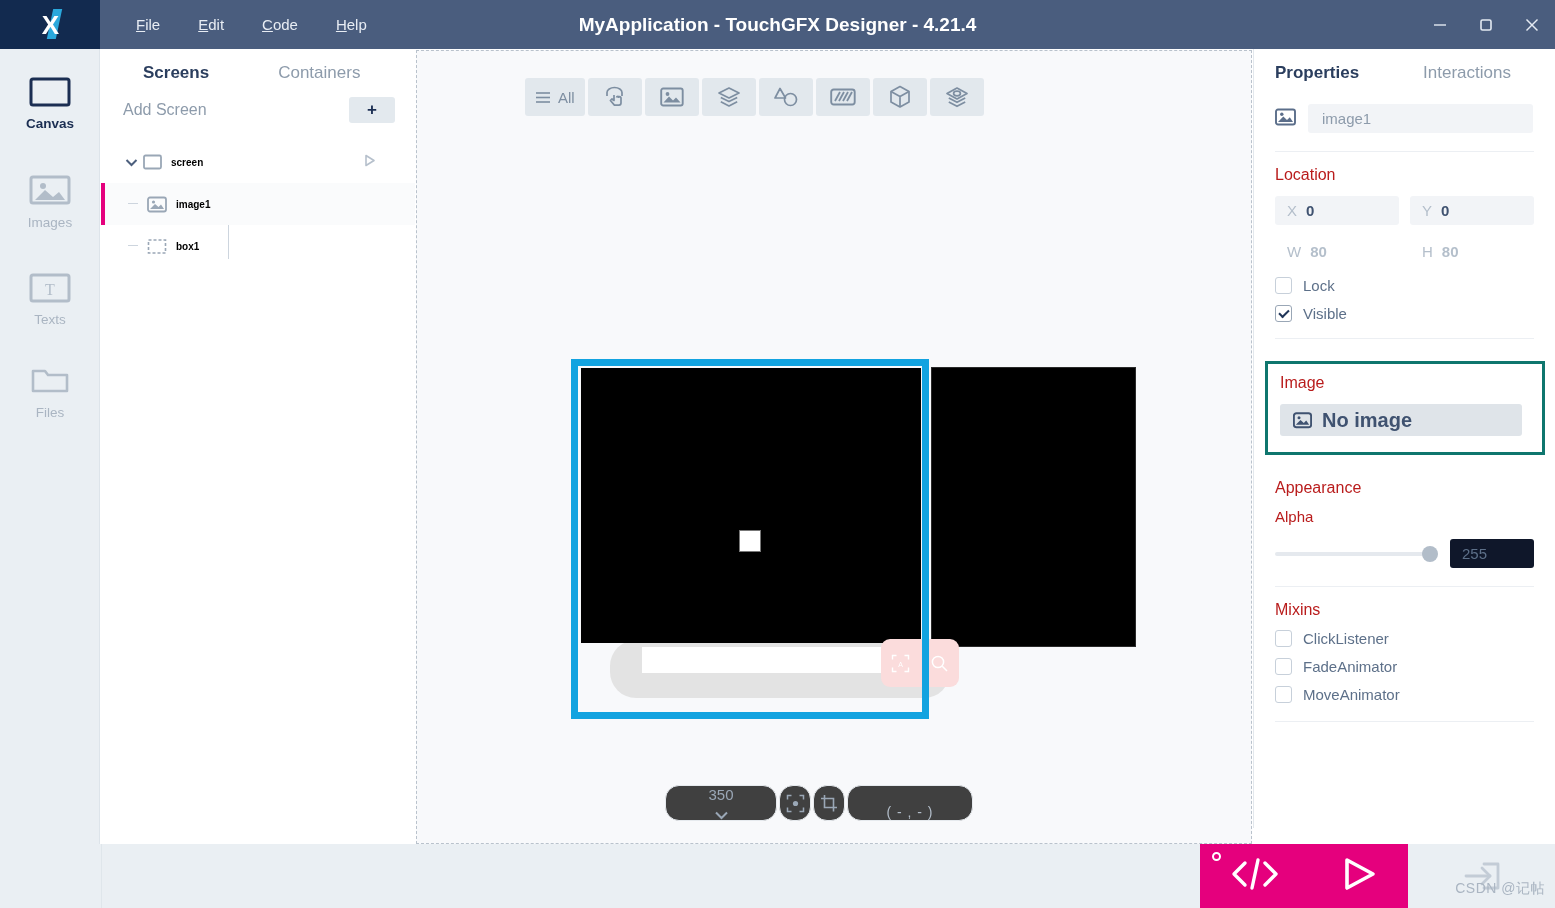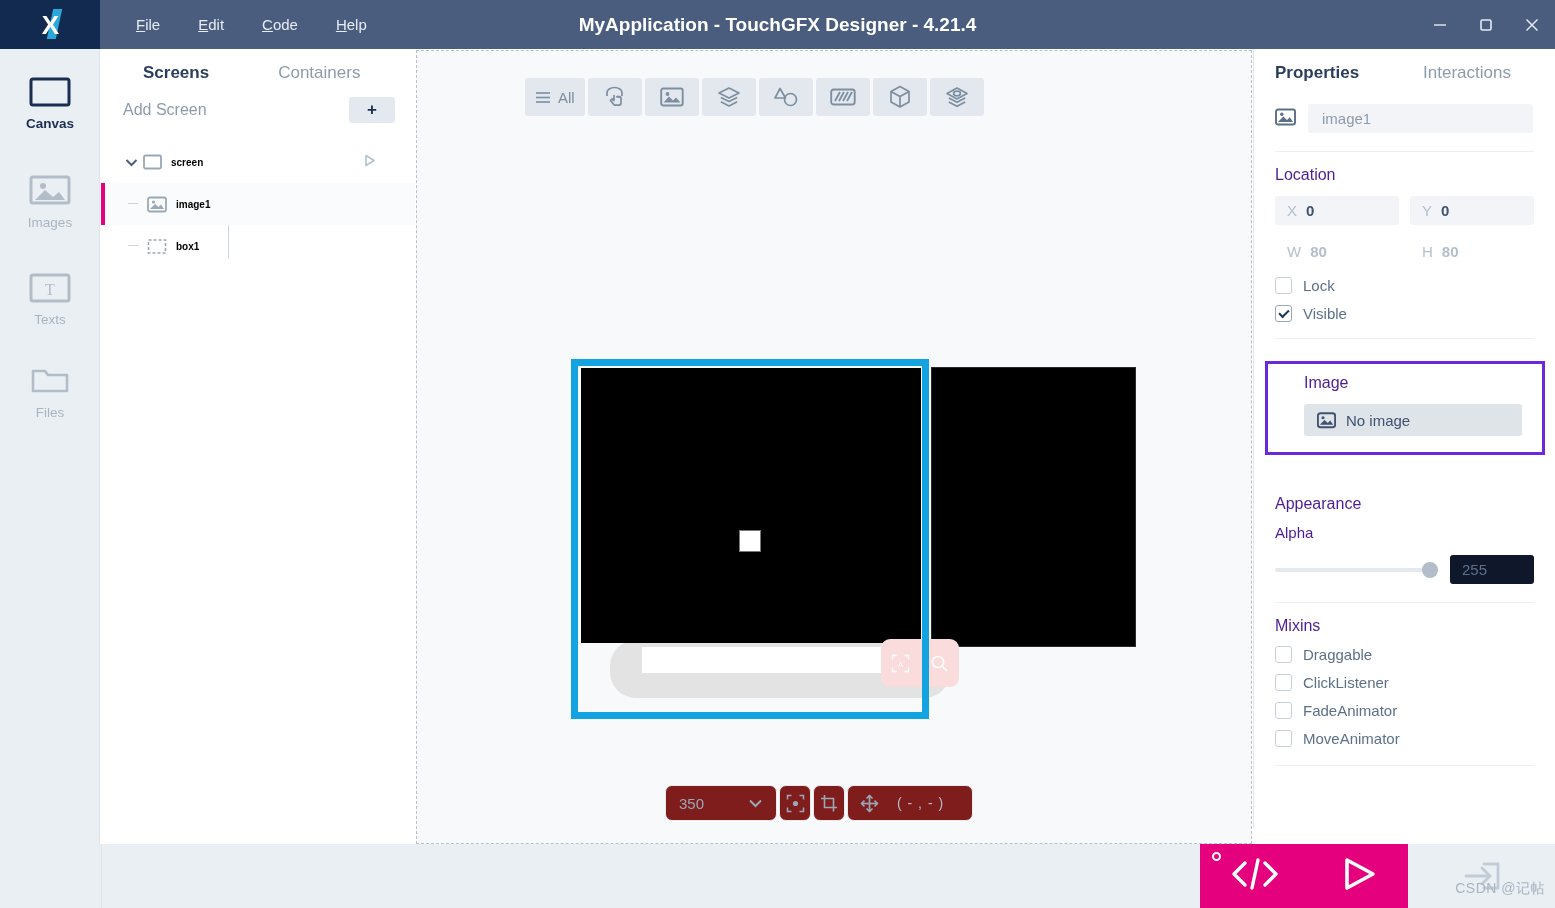--- a/index.html
+++ b/index.html
@@ -303,27 +303,28 @@
 
   .canvas-bottombar {
     position: absolute;
     left: 248px; top: 734px;
     height: 36px;
     display: flex;
     align-items: stretch;
     gap: 2px;
   }
   .cb-seg {
-    background: #7f1d1d;
+    background: #404040;
     border: 1px solid #e6eaee;
-    border-radius: 7px;
+    border-radius: 14px;
     display: flex;
     align-items: center;
     justify-content: center;
     color: #9aa7b6;
+    flex-direction: column;
   }
   .zoom-seg { width: 112px; justify-content: space-between; padding: 0 13px; }
   .zoom-val { font-size: 15px; color: #9aa7b6; }
   .icn-seg { width: 32px; }
   .coord-seg { width: 126px; gap: 18px; padding: 0 12px; justify-content: flex-start; }
   .coord-txt { font-size: 14px; color: #b2bdc9; letter-spacing: 1px; }
 
   
   .props {
     position: absolute;
@@ -356,21 +357,21 @@
     border-radius: 3px;
     display: flex;
     align-items: center;
     padding-left: 14px;
     font-size: 15px;
     color: #8d9bab;
   }
   .divider { height: 1px; background: #eceff3; margin: 18px 21px 0 21px; }
   .sec-title {
     font-size: 16px;
-    color: #4c1d95;
+    color: #b91c1c;
     padding: 14px 0 0 21px;
   }
   .field-row {
     display: flex;
     gap: 11px;
     padding: 12px 21px 0 21px;
   }
   .field {
     flex: 1;
     height: 29px;
@@ -405,36 +406,36 @@
   .cbx.checked::after {
     content: "";
     width: 8px; height: 4px;
     border-left: 2.2px solid #203659;
     border-bottom: 2.2px solid #203659;
     transform: rotate(-45deg) translate(1px, -1px);
   }
   .cb-lbl { font-size: 15px; color: #5d7089; }
 
   .image-section {
-    margin: 22px 10px 16px 11px;
-    border: 3px solid #6d28d9;
-    padding: 10px 10px 16px 26px;
+    margin: 22px 10px 0 11px;
+    border: 3px solid #0f766e;
+    padding: 10px 10px 16px 2px;
   }
   .image-section .sec-title { padding-left: 10px; padding-top: 2px; }
   .no-image {
     margin: 12px 10px 0 10px;
     height: 32px;
     background: #dfe4e9;
     border-radius: 3px;
     display: flex;
     align-items: center;
     gap: 10px;
     padding-left: 13px;
   }
-  .no-image-txt { font-size: 15px; color: #3f5270; font-weight: normal; }
+  .no-image-txt { font-size: 20px; color: #3f5270; font-weight: bold; }
 
   .slider-row {
     display: flex;
     align-items: center;
     gap: 12px;
     padding: 14px 21px 0 21px;
   }
   .slider-track {
     flex: 1;
     height: 4px;
@@ -850,24 +851,20 @@
       </span>
       <span class="alpha-field">255</span>
     </div>
 
     <div class="divider" style="margin-top:18px;"></div>
 
     <div class="sec-title">Mixins</div>
 
     <div class="check-row">
       <span class="cbx"></span>
-      <span class="cb-lbl">Draggable</span>
-    </div>
-    <div class="check-row">
-      <span class="cbx"></span>
       <span class="cb-lbl">ClickListener</span>
     </div>
     <div class="check-row">
       <span class="cbx"></span>
       <span class="cb-lbl">FadeAnimator</span>
     </div>
     <div class="check-row">
       <span class="cbx"></span>
       <span class="cb-lbl">MoveAnimator</span>
     </div>

